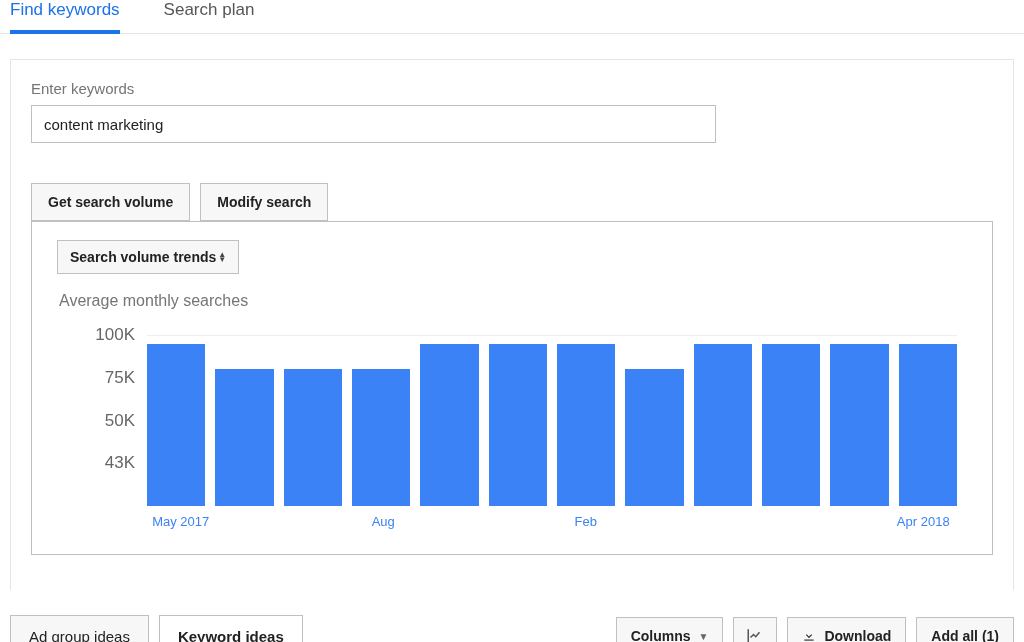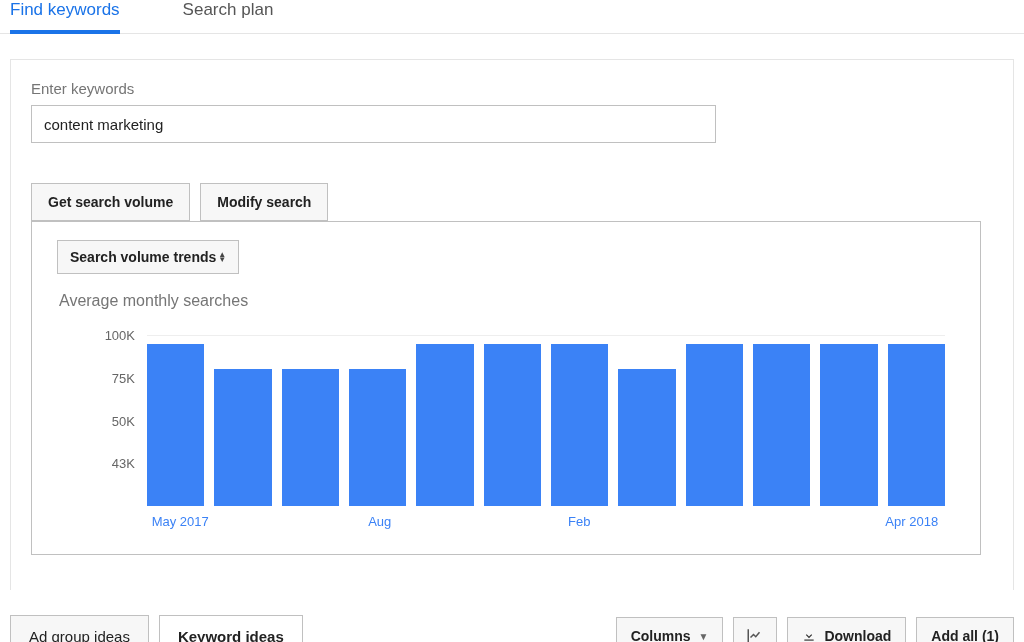--- a/index.html
+++ b/index.html
@@ -3,26 +3,26 @@
 <meta charset="utf-8">
 <style>
   * { box-sizing: border-box; margin: 0; padding: 0; }
   body {
     font-family: Arial, Helvetica, sans-serif;
     font-size: 14px; color: #333;
     background: #fff;
     width: 1024px; height: 642px; overflow: hidden;
   }
   
-  .top-tabs { display: flex; gap: 63px; padding: 0 10px; border-bottom: 1px solid #e5e5e5; }
+  .top-tabs { display: flex; gap: 44px; padding: 0 10px; border-bottom: 1px solid #e5e5e5; }
   .top-tab { padding: 0 0 10px 0; font-size: 17px; color: #555; cursor: pointer; }
   .top-tab.active { color: #1a73e8; border-bottom: 4px solid #1a73e8; margin-bottom: -1px; }
 
   
-  .outer { margin: 25px 10px 0 10px; border: 1px solid #e5e5e5; padding: 20px 32px 35px 20px; border-bottom: none;}
+  .outer { margin: 25px 10px 0 10px; border: 1px solid #e5e5e5; padding: 20px 20px 35px 20px; border-bottom: none;}
   .label { color: #757575; font-size: 15px; margin-bottom: 8px; }
   .kw-input {
     width: 685px; height: 38px; padding: 0 12px;
     border: 1px solid #c0c0c0; font-size: 15px; color: #222;
   }
   .btn-row { margin-top: 40px; display: flex; }
   .btn {
     border: 1px solid #c0c0c0; background: #f7f7f7;
     height: 38px; padding: 0 16px; font-size: 14px; color: #222;
     display: inline-flex; align-items: center; gap: 6px; cursor: pointer;
@@ -36,21 +36,21 @@
     border: 1px solid #c0c0c0; background: #f7f7f7;
     height: 34px; padding: 0 12px; font-size: 14px; color: #222;
     font-weight: bold; display: inline-flex; align-items: center; gap: 2px; cursor: pointer;
   }
   .sort-icon { display:inline-flex; flex-direction:column; line-height:5px; font-size:8px; color:#444;}
 
   .chart-title { color: #757575; font-size: 16px; margin: 18px 0 6px 2px; }
 
   .chart-area { position: relative; height: 190px; padding-left: 90px; padding-right: 10px;}
   .y-axis { position:absolute; left:0; top:0; bottom:0; width:90px;}
-  .y-tick { position:absolute; right:12px; font-size:13px; color:#666; transform: translateY(-50%);}
+  .y-tick { position:absolute; right:12px; font-size:17px; color:#666; transform: translateY(-50%);}
   .grid-line { position:absolute; left:90px; right:10px; border-top:1px solid #eee; }
   .bars { position:absolute; left:90px; right:10px; bottom:0; top:0; display:flex; align-items:flex-end; gap:10px;}
   .bar { flex:1; background:#3b82f6; }
   .x-axis { display:flex; padding-left:90px; padding-right:10px; margin-top:8px; font-size:13px; color:#3b82f6;}
   .x-axis > div { flex:1; text-align:center; }
 
   
   .bottom-row { display:flex; align-items:center; margin: 25px 10px 0 10px; gap:10px;}
   .tab-btn {
     border:1px solid #c0c0c0; background:#f7f7f7; color:#222;

